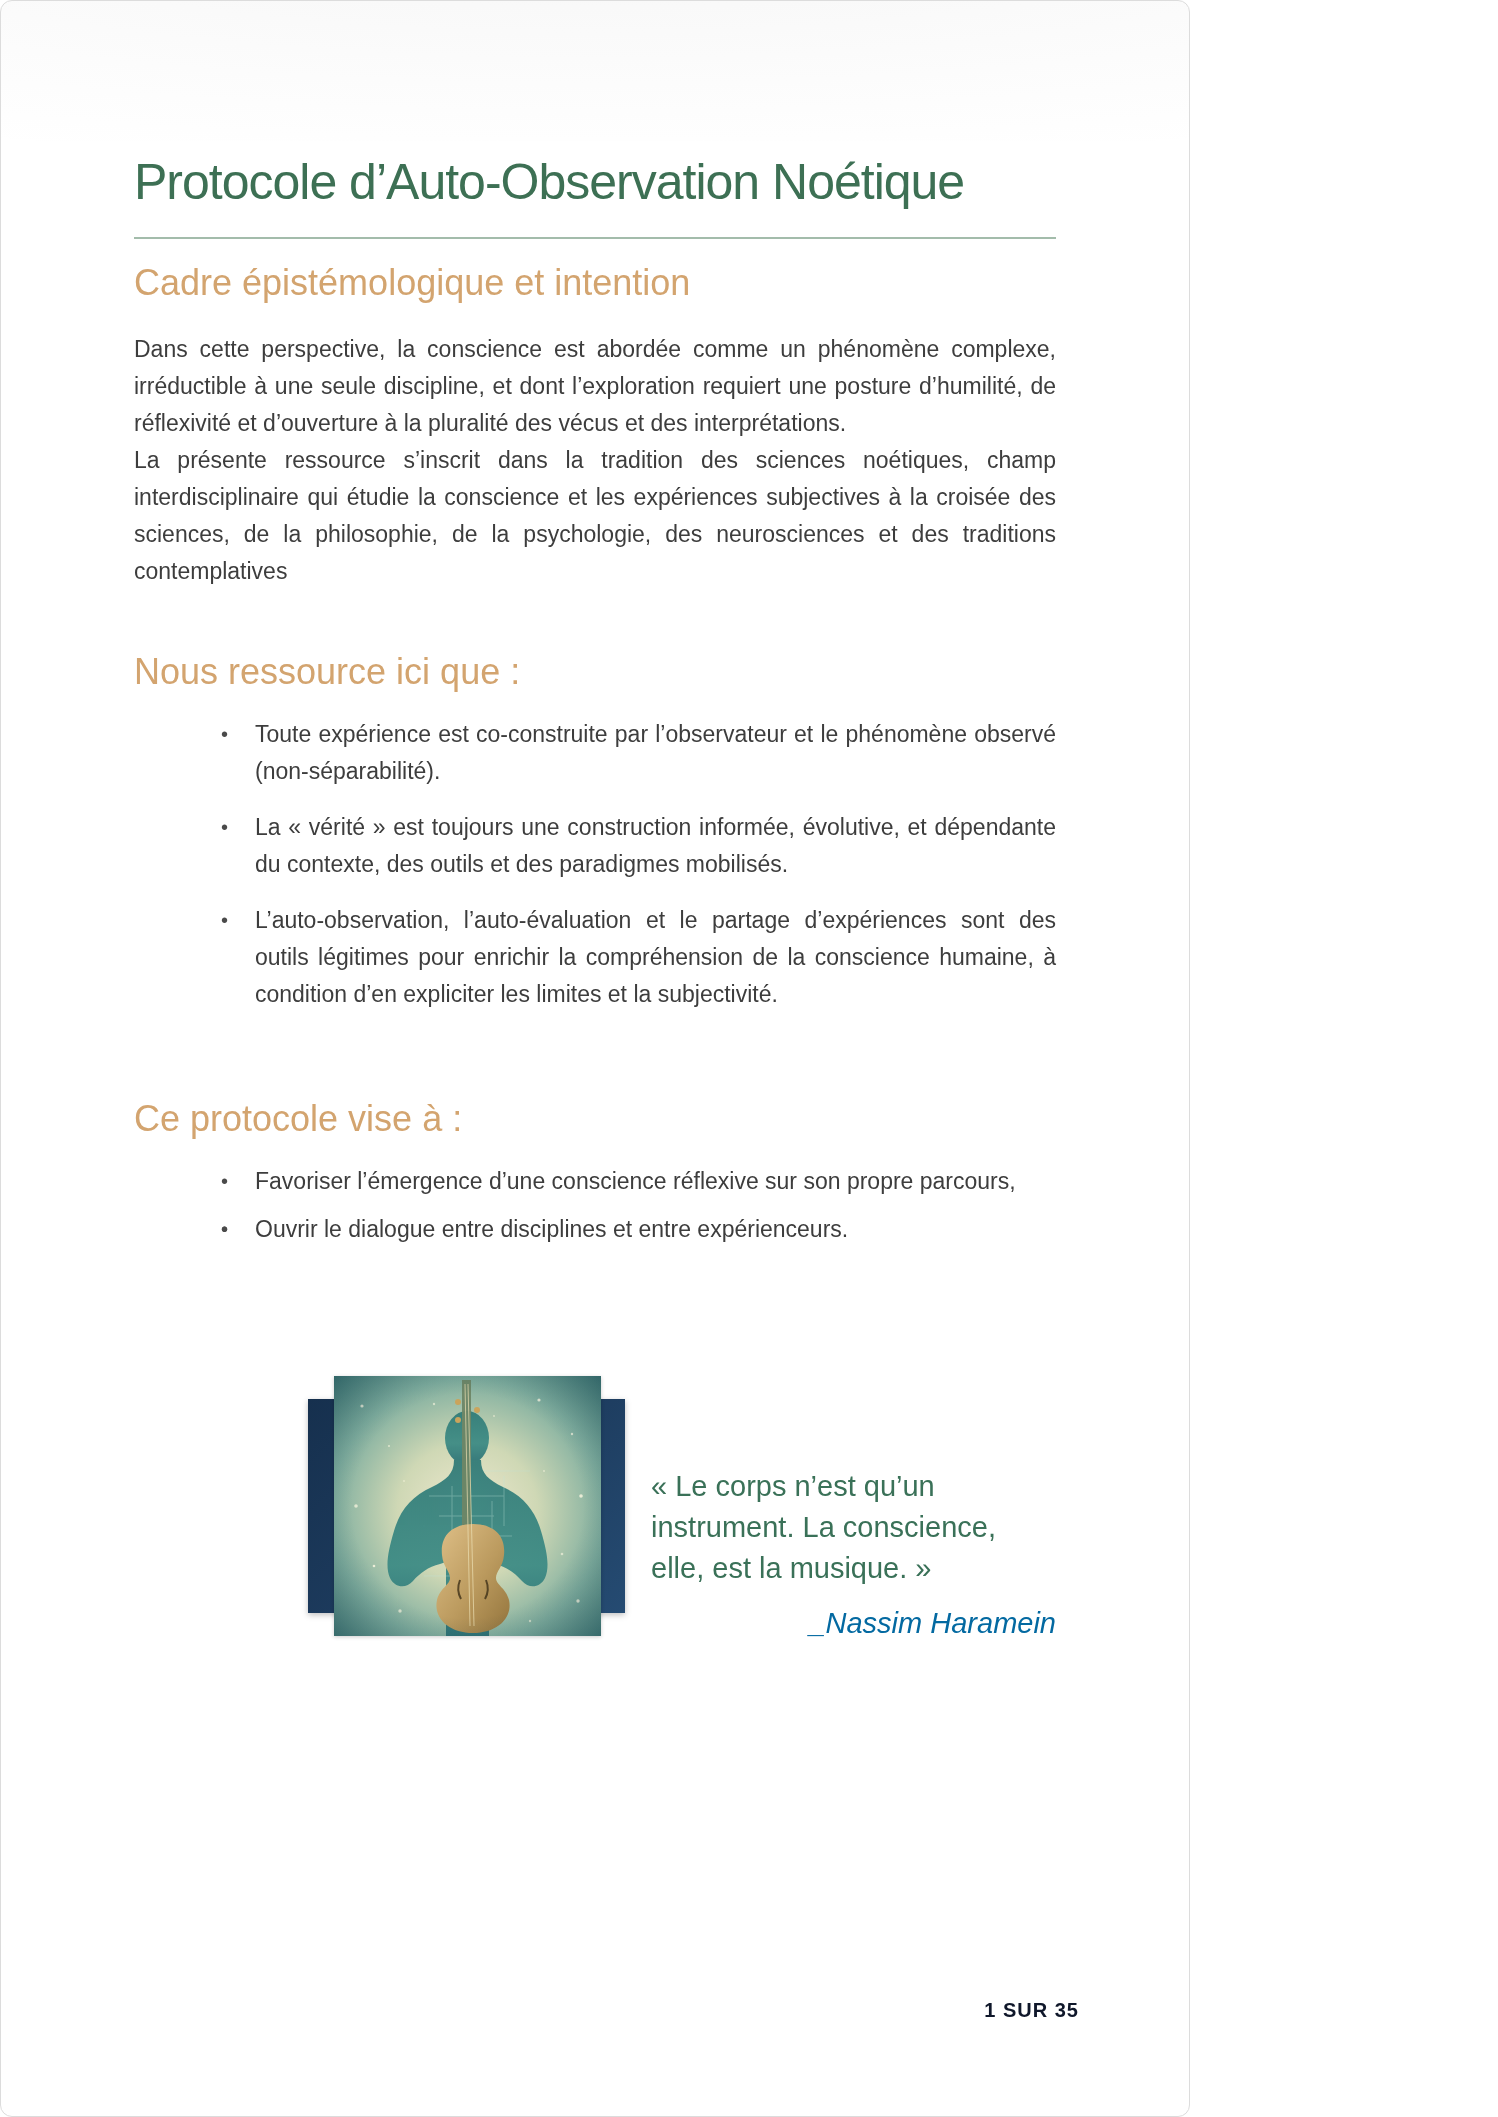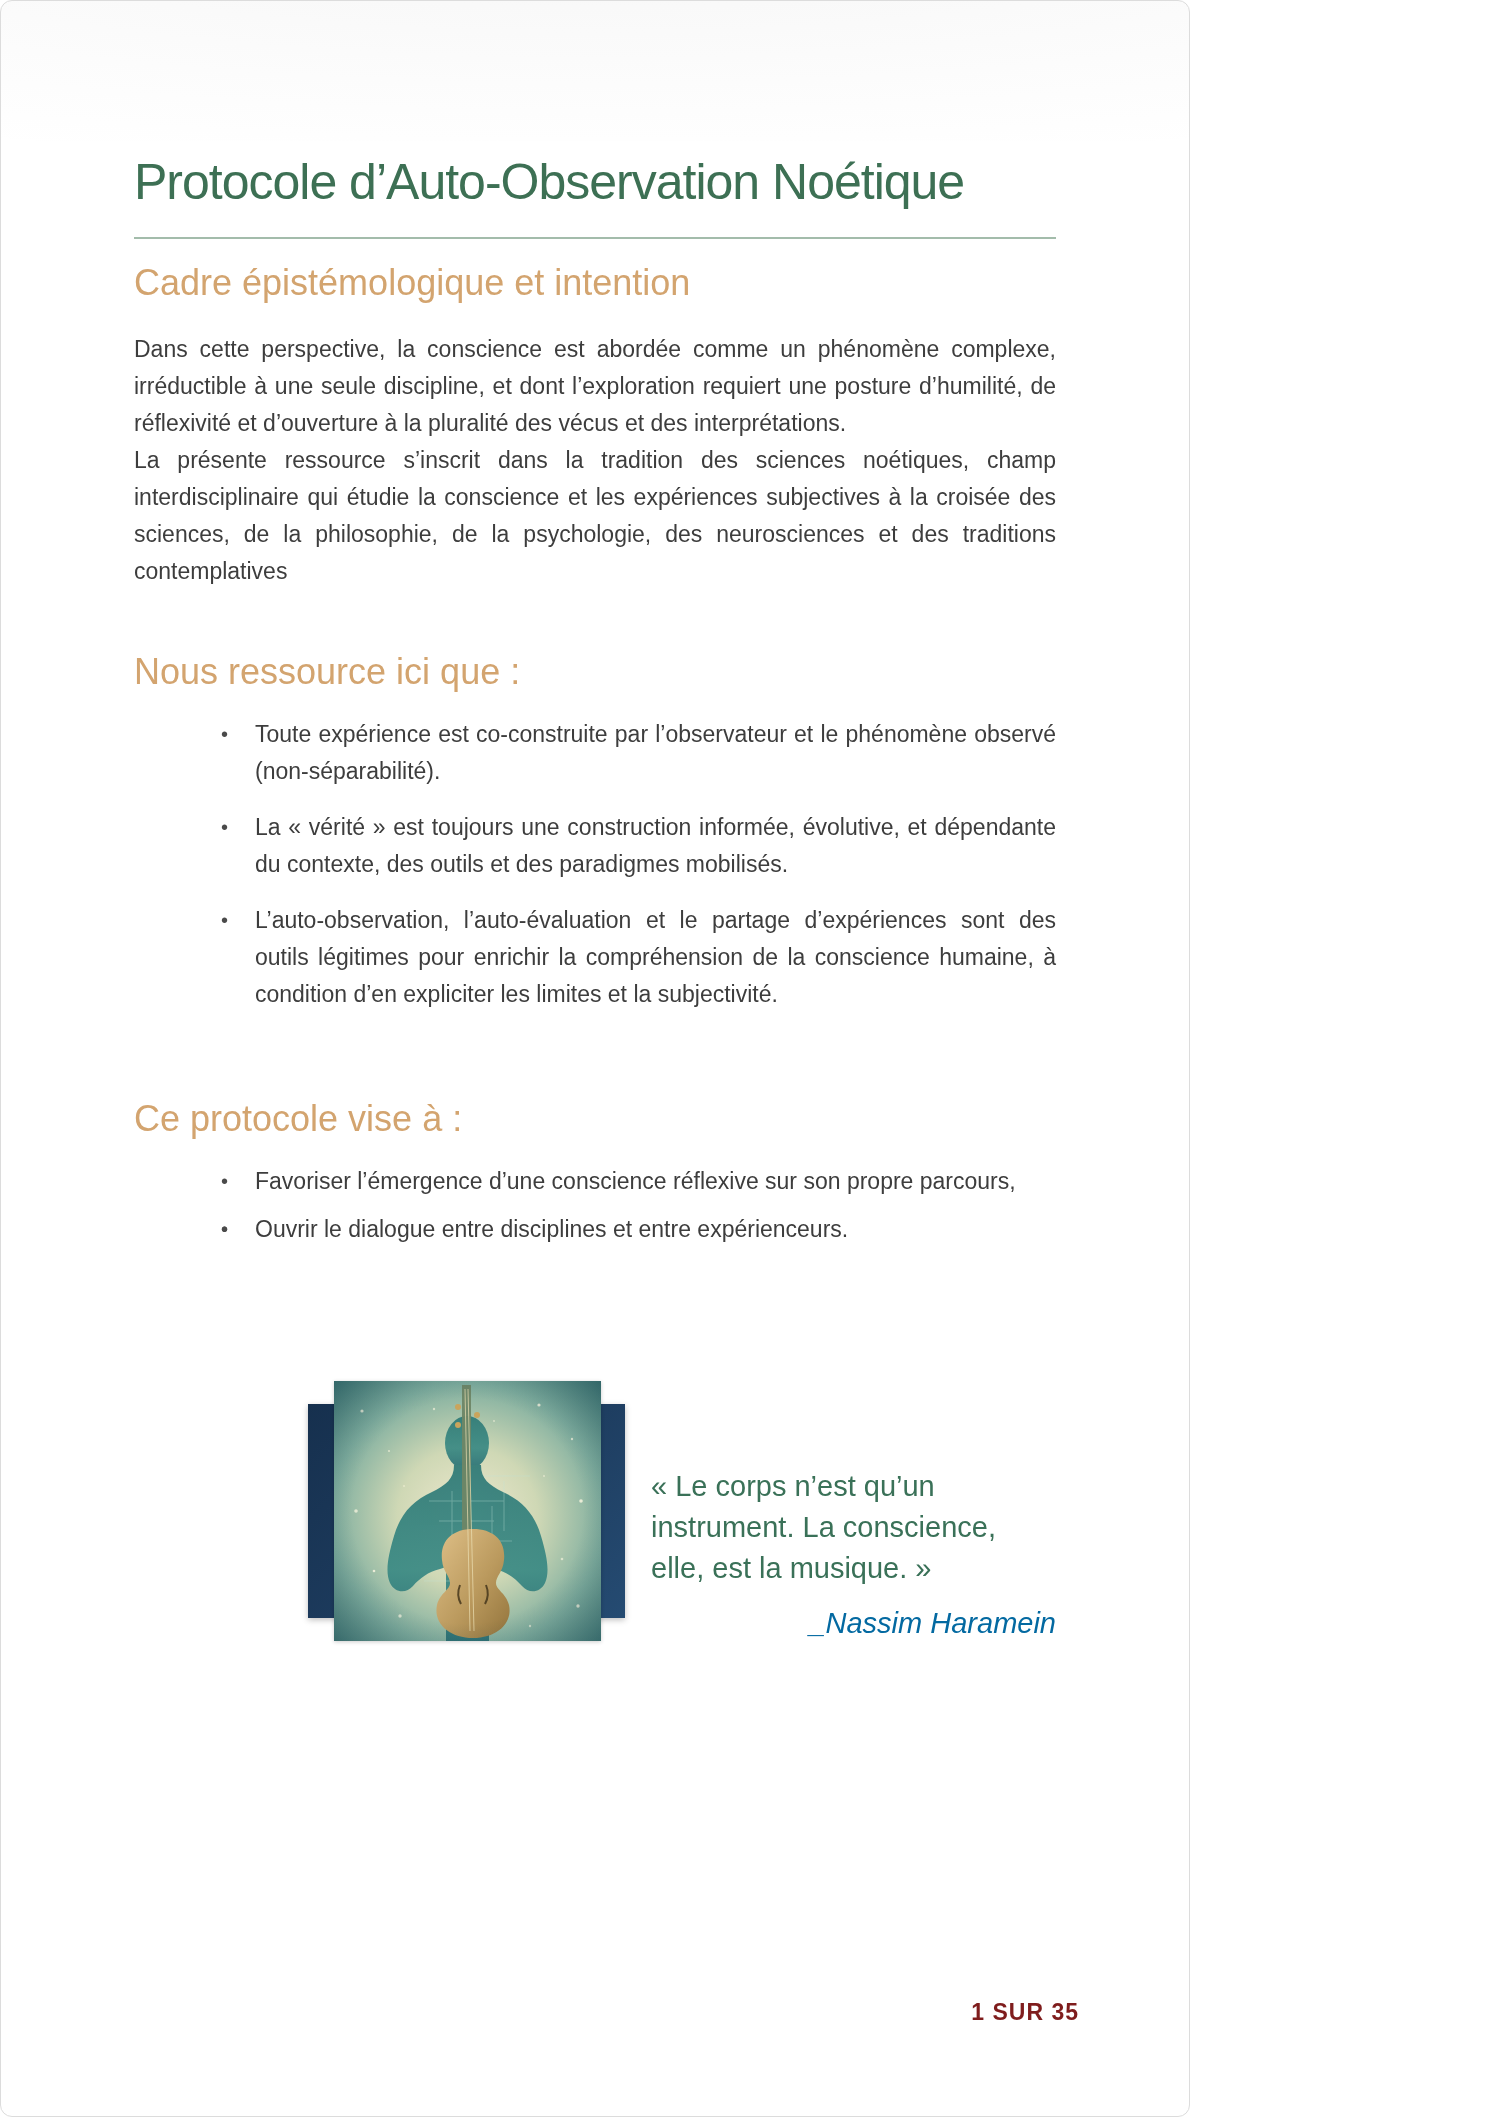--- a/index.html
+++ b/index.html
@@ -83,21 +83,21 @@
     position: absolute;
     left: 87px;
     top: 0;
     font-size: 20px;
     color: #4a4a4a;
   }
   ul.doc-list.spread li { margin-bottom: 11px; }
 
   .figure-row {
     display: flex;
-    align-items: flex-end;
+    align-items: center;
     margin-top: 123px;
   }
   .art-wrap {
     position: relative;
     width: 267px;
     height: 260px;
     margin-left: 200px;
     flex: 0 0 auto;
   }
   .art-wrap .navy-underlay {
@@ -132,24 +132,24 @@
     line-height: 36px;
     font-style: italic;
     color: #0369a1;
     text-align: right;
   }
 
   .page-footer {
     position: absolute;
     top: 1998px;
     right: 110px;
-    font-size: 23px;
+    font-size: 20px;
     font-weight: 700;
     letter-spacing: 1px;
-    color: #7f1d1d;
+    color: #0f172a;
   }
 </style>
 </head>
 <body>
 
 <div class="page">
   <div class="content">
 
     <h1 class="doc-title">Protocole d’Auto-Observation Noétique</h1>
     <hr class="title-rule">

